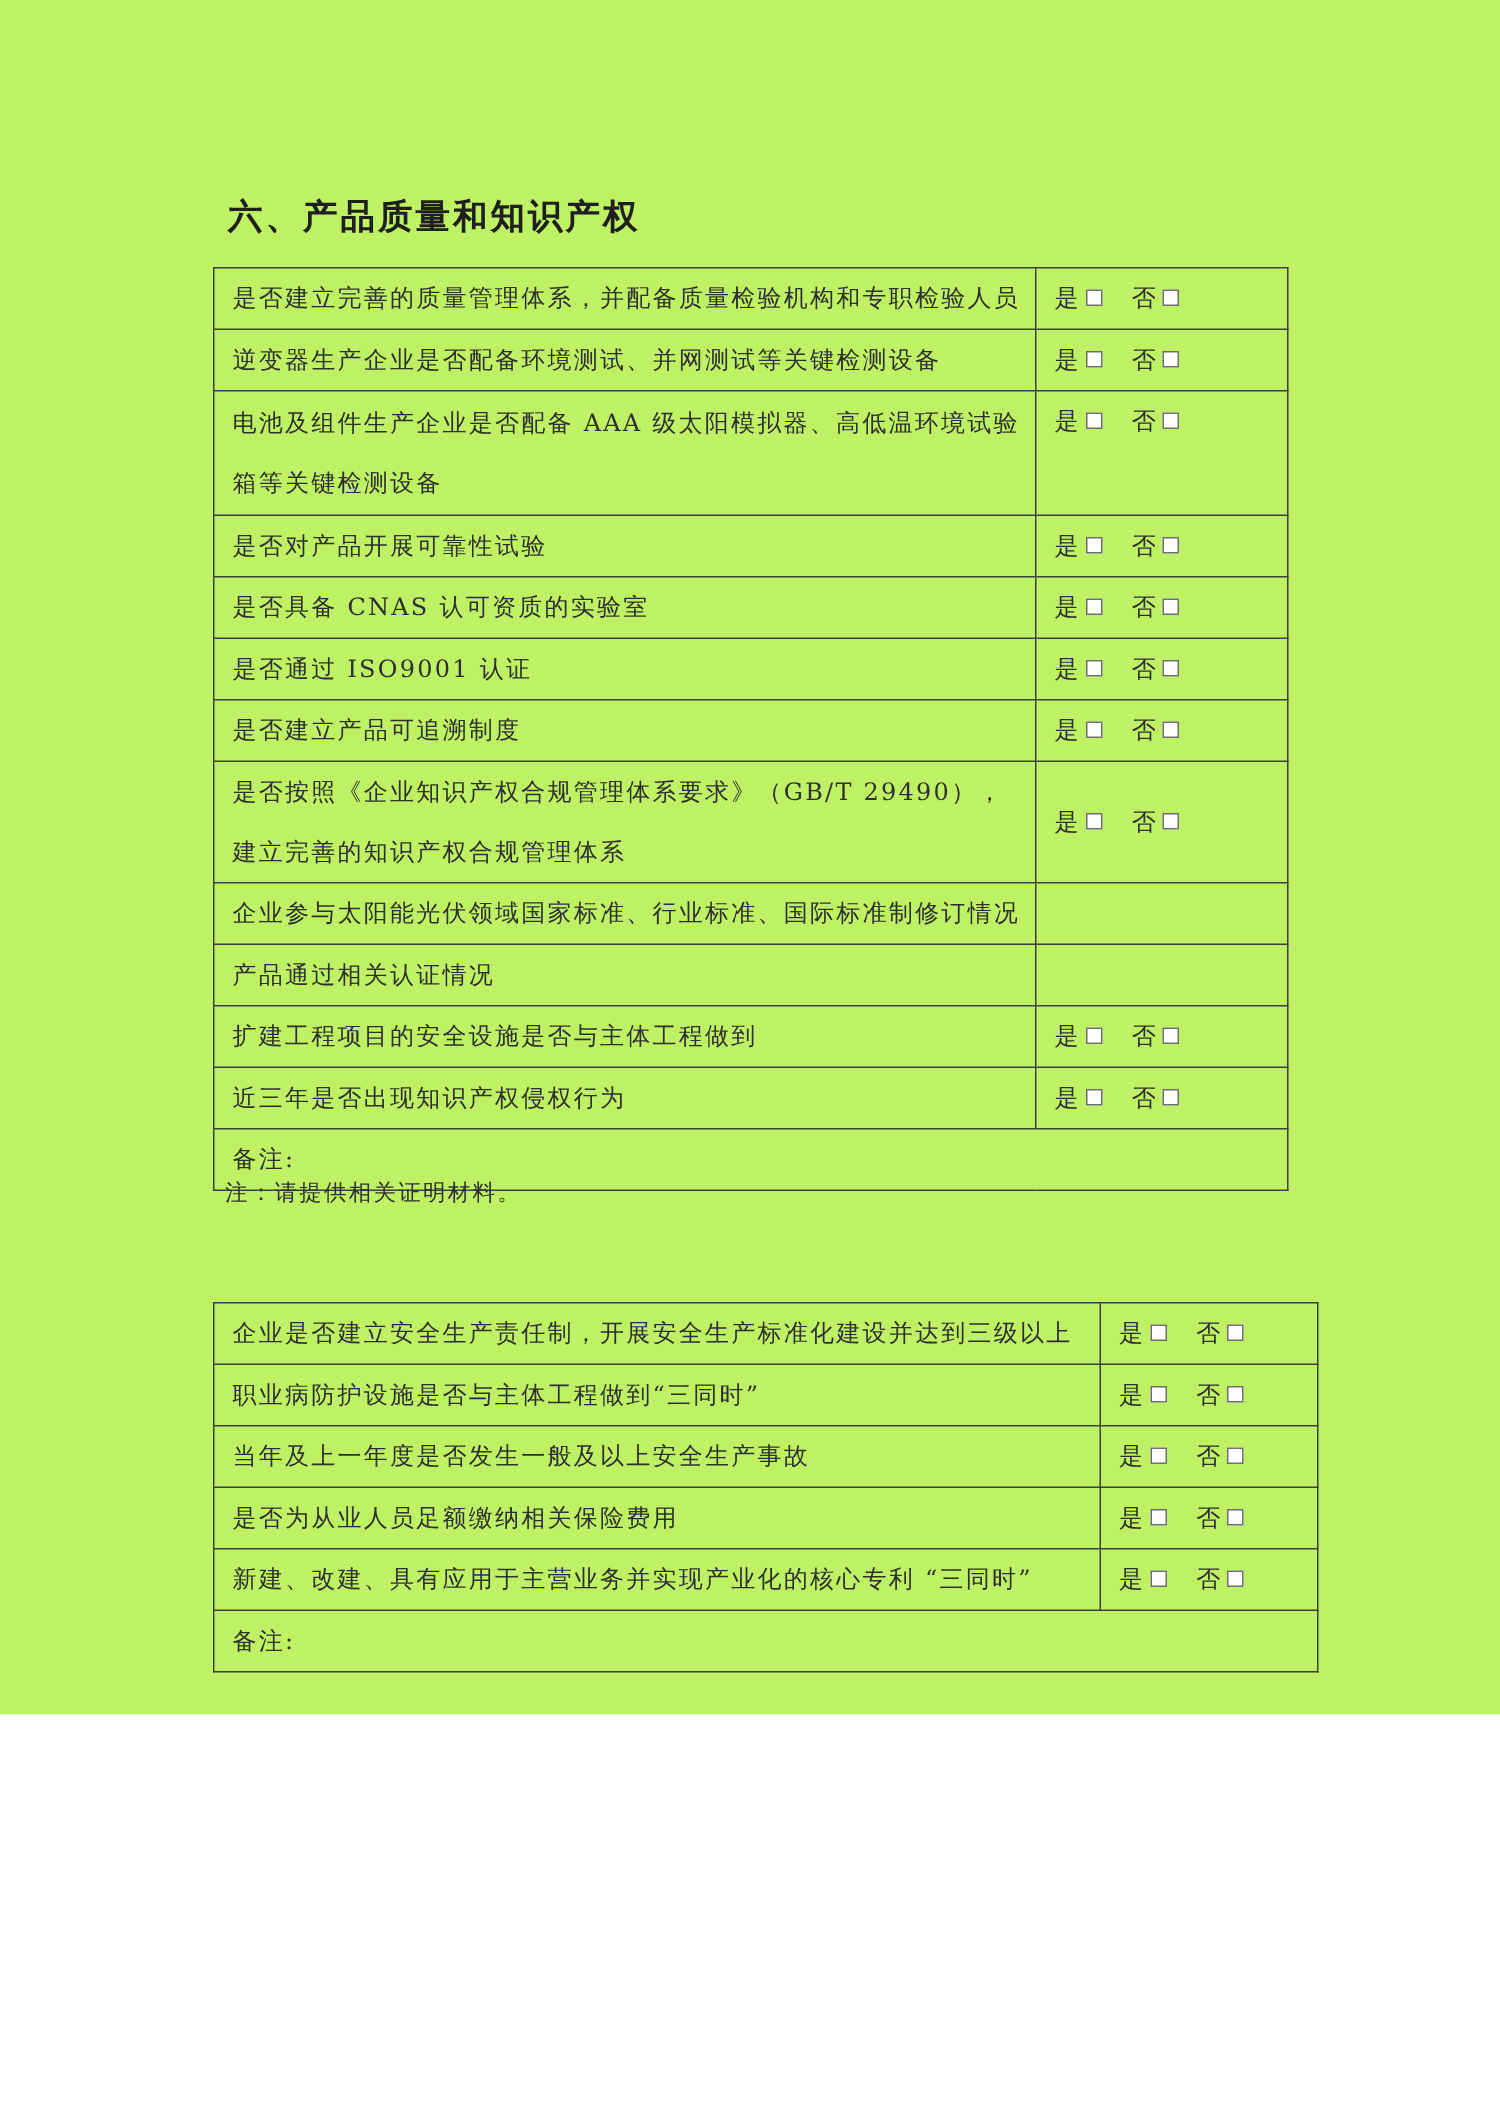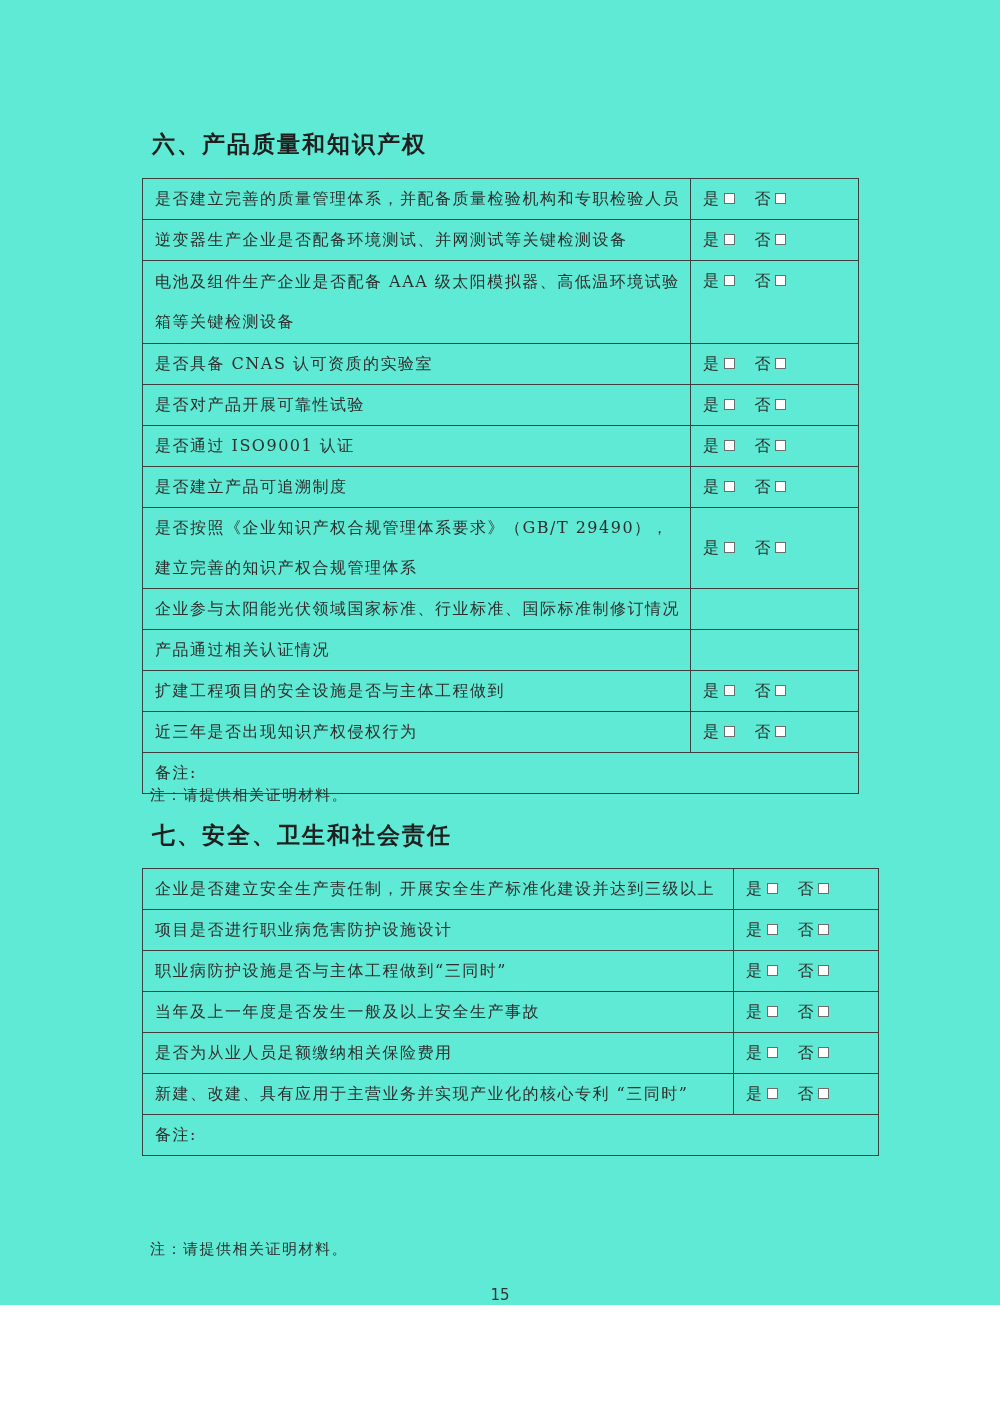--- a/index.html
+++ b/index.html
@@ -1,20 +1,20 @@
 <!DOCTYPE html>
 <html><head>
 <meta charset="utf-8">
 <style>
   html, body { margin: 0; padding: 0; background: #ffffff; }
   .page {
     position: relative;
     width: 1000px;
-    height: 1305px;
-    background: #5eead4;
+    height: 1143px;
+    background: #bef264;
     font-family: "DejaVu Serif", "Liberation Serif", serif;
     color: #2f2f2f;
   }
   .sec-title {
     position: absolute;
     left: 152px;
     font-family: "DejaVu Sans", "Liberation Sans", sans-serif;
     font-size: 23px;
     font-weight: bold;
     color: #1f1f1f;
@@ -101,27 +101,27 @@
         <span class="opt first"><span>是</span><span class="cb"></span></span><span class="opt"><span>否</span><span class="cb"></span></span>
       </td>
     </tr>
     <tr style="height:83px">
       <td class="q">电池及组件生产企业是否配备 AAA 级太阳模拟器、高低温环境试验箱等关键检测设备</td>
       <td class="yn top">
         <span class="opt first"><span>是</span><span class="cb"></span></span><span class="opt"><span>否</span><span class="cb"></span></span>
       </td>
     </tr>
     <tr style="height:40px">
+      <td class="q">是否对产品开展可靠性试验</td>
+      <td class="yn">
+        <span class="opt first"><span>是</span><span class="cb"></span></span><span class="opt"><span>否</span><span class="cb"></span></span>
+      </td>
+    </tr>
+    <tr style="height:40px">
       <td class="q">是否具备 CNAS 认可资质的实验室</td>
-      <td class="yn">
-        <span class="opt first"><span>是</span><span class="cb"></span></span><span class="opt"><span>否</span><span class="cb"></span></span>
-      </td>
-    </tr>
-    <tr style="height:40px">
-      <td class="q">是否对产品开展可靠性试验</td>
       <td class="yn">
         <span class="opt first"><span>是</span><span class="cb"></span></span><span class="opt"><span>否</span><span class="cb"></span></span>
       </td>
     </tr>
     <tr style="height:40px">
       <td class="q">是否通过 ISO9001 认证</td>
       <td class="yn">
         <span class="opt first"><span>是</span><span class="cb"></span></span><span class="opt"><span>否</span><span class="cb"></span></span>
       </td>
     </tr>
@@ -158,41 +158,34 @@
       </td>
     </tr>
     <tr style="height:40px">
       <td class="remark" colspan="2">备注:</td>
     </tr>
   </tbody>
     </table>
 
   <div class="note note-6">注：请提供相关证明材料。</div>
 
-  <div class="sec-title title-7">七、安全、卫生和社会责任</div>
 
   <table class="qtable table-7">
     <colgroup>
         <col style="width:591px">
         <col style="width:145px">
       </colgroup>
     <tbody>
         <tr style="height:40px">
       <td class="q">企业是否建立安全生产责任制，开展安全生产标准化建设并达到三级以上</td>
       <td class="yn">
         <span class="opt first"><span>是</span><span class="cb"></span></span><span class="opt"><span>否</span><span class="cb"></span></span>
       </td>
     </tr>
     <tr style="height:40px">
-      <td class="q">项目是否进行职业病危害防护设施设计</td>
-      <td class="yn">
-        <span class="opt first"><span>是</span><span class="cb"></span></span><span class="opt"><span>否</span><span class="cb"></span></span>
-      </td>
-    </tr>
-    <tr style="height:40px">
       <td class="q">职业病防护设施是否与主体工程做到“三同时”</td>
       <td class="yn">
         <span class="opt first"><span>是</span><span class="cb"></span></span><span class="opt"><span>否</span><span class="cb"></span></span>
       </td>
     </tr>
     <tr style="height:40px">
       <td class="q">当年及上一年度是否发生一般及以上安全生产事故</td>
       <td class="yn">
         <span class="opt first"><span>是</span><span class="cb"></span></span><span class="opt"><span>否</span><span class="cb"></span></span>
       </td>

